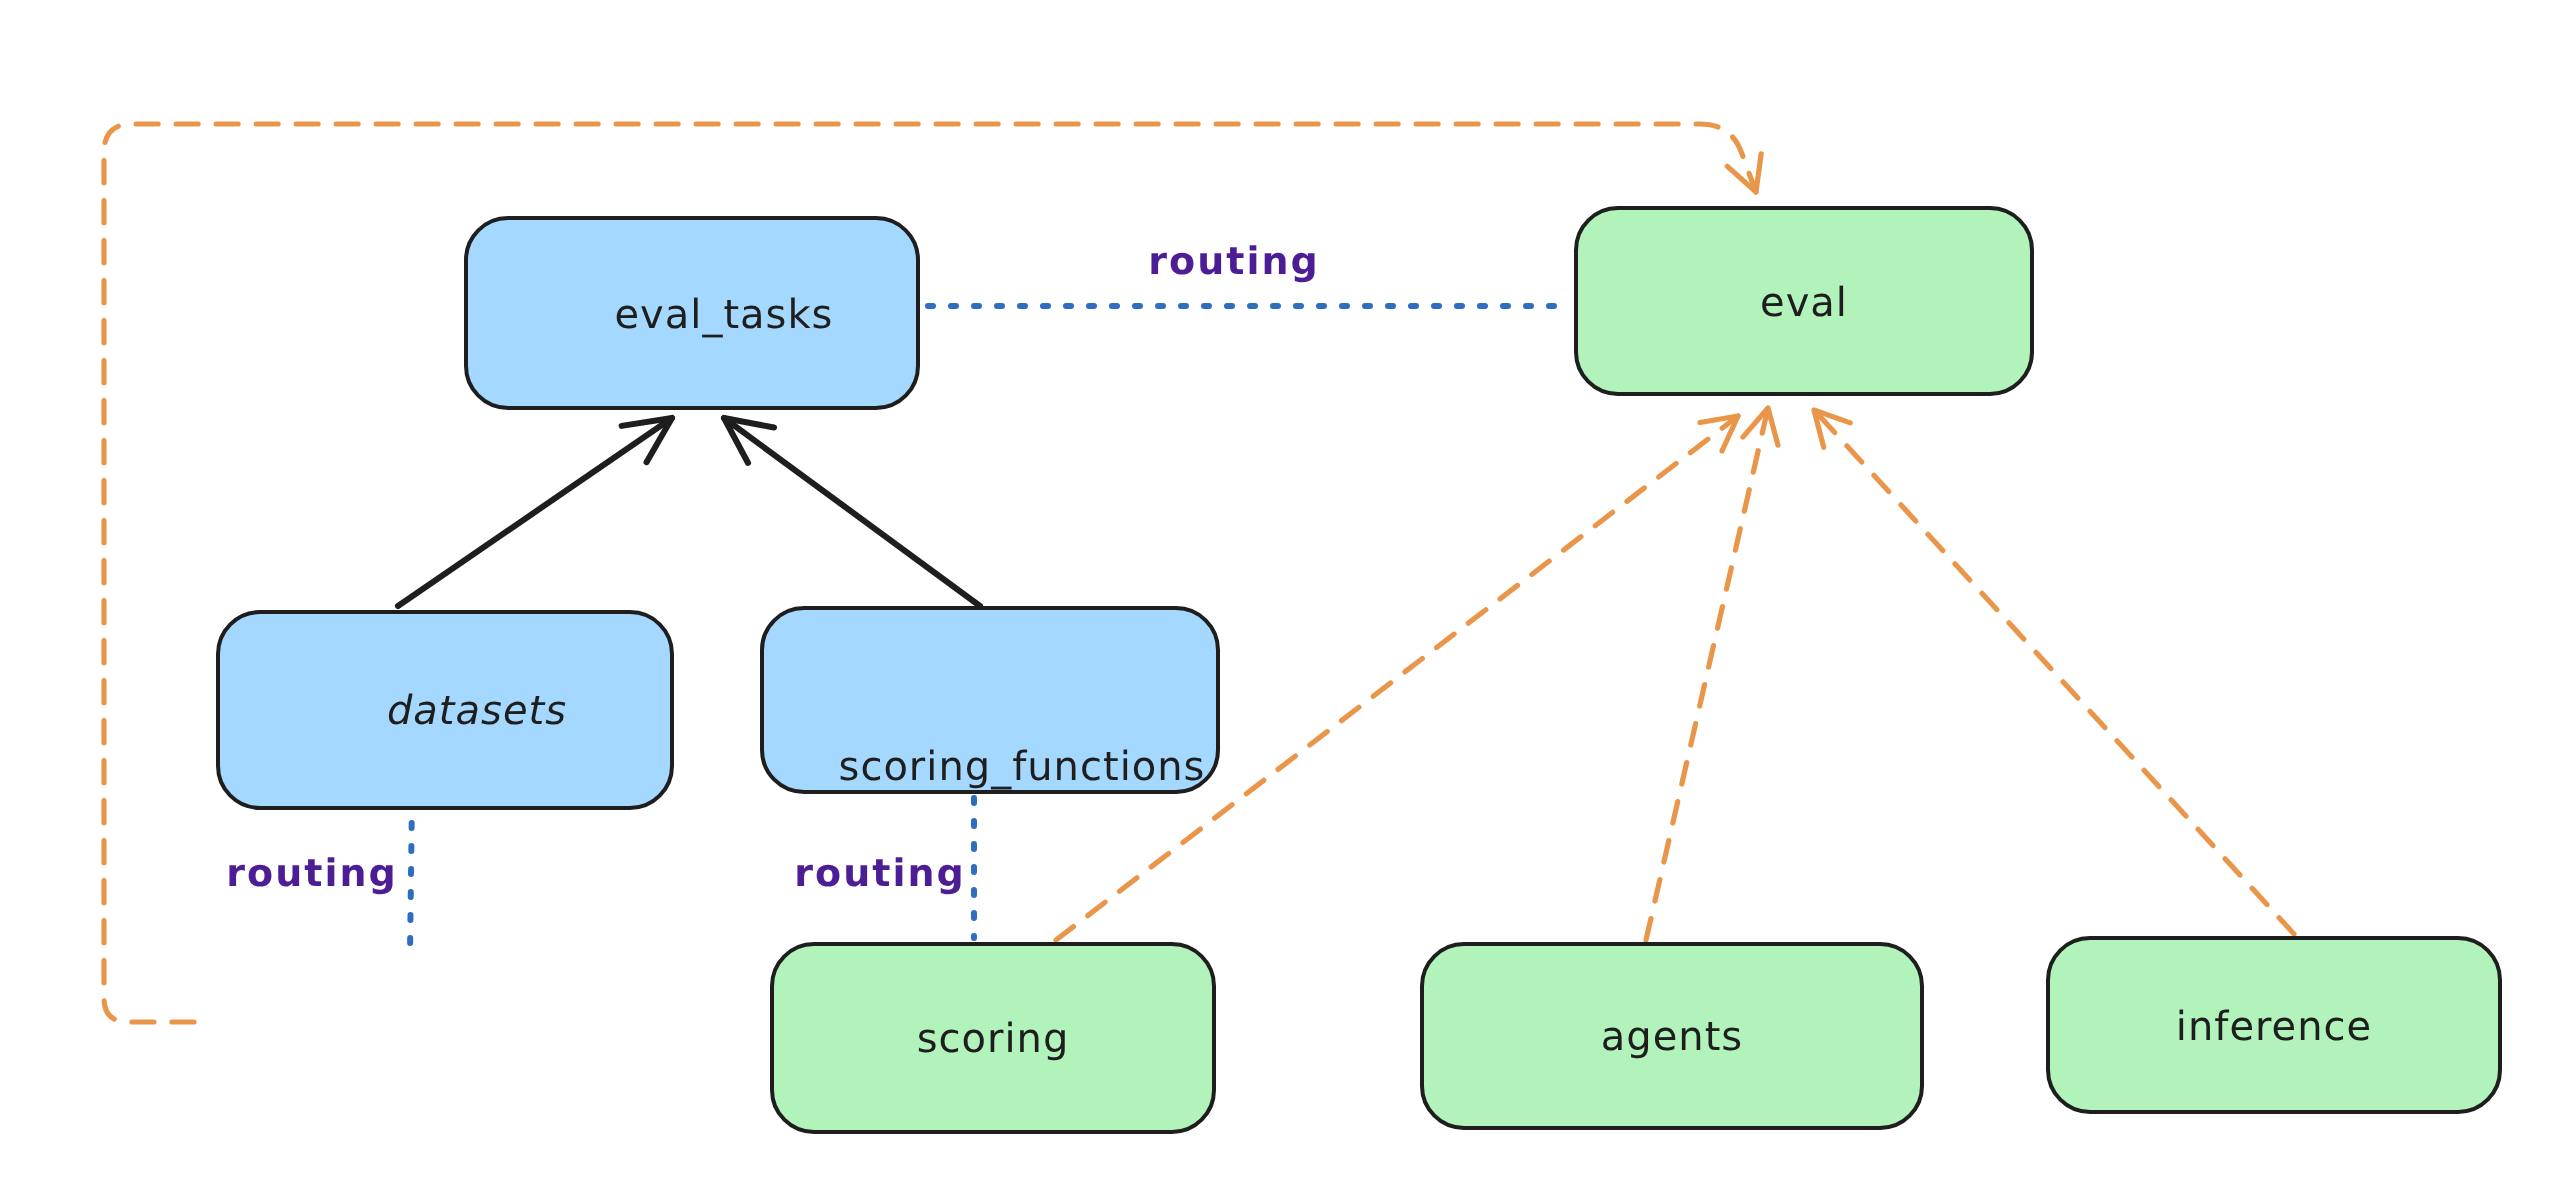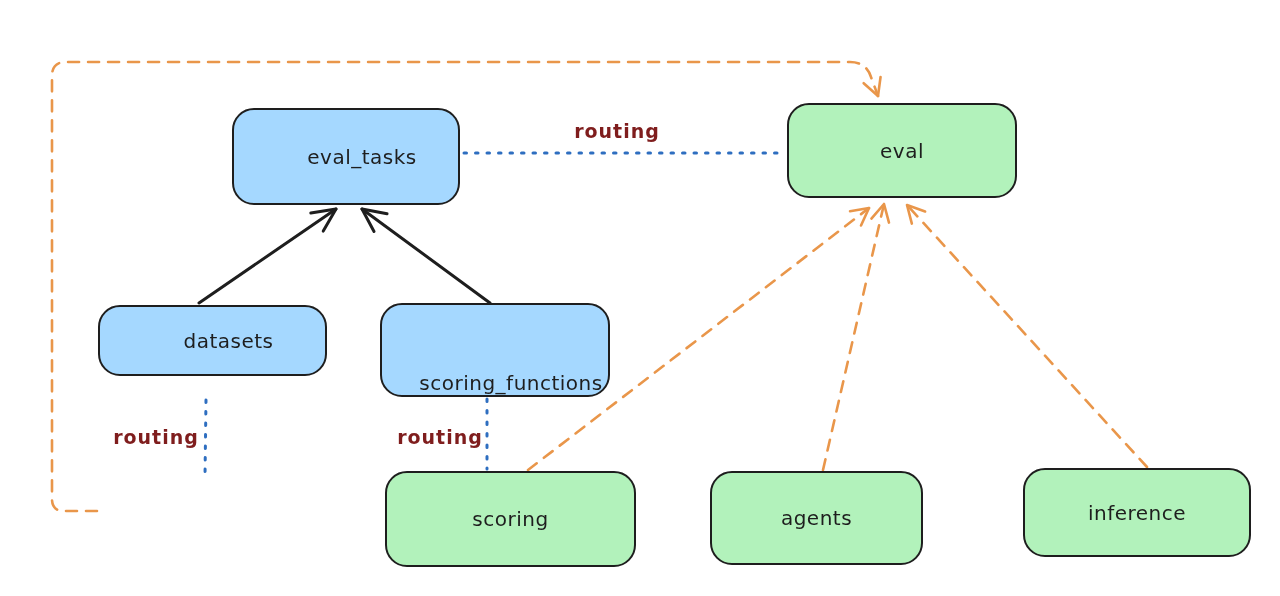--- a/index.html
+++ b/index.html
@@ -33,21 +33,21 @@
     font-size: 20px;
     color: #1e1e1e;
     letter-spacing: 0.5px;
     white-space: nowrap;
   }
   .edge-label {
     position: absolute;
     transform: translate(-50%, -50%);
     font-size: 19px;
     font-weight: 700;
-    color: #7f1d1d;
+    color: #4c1d95;
     letter-spacing: 1px;
     white-space: nowrap;
     z-index: 3;
   }
 </style>
 </head>
 <body>
 
 <div class="canvas">
 
@@ -76,34 +76,34 @@
   </svg>
 
   <div class="node blue" style="left:232px; top:108px; width:228px; height:97px;">
     <span class="node-label">eval_tasks</span>
   </div>
 
   <div class="node green" style="left:787px; top:103px; width:230px; height:95px;text-align:right;">
     <span class="node-label">eval</span>
   </div>
 
-  <div class="node blue" style="left:98px; top:305px; width:229px; height:71px;">
+  <div class="node blue" style="left:108px; top:305px; width:229px; height:100px;font-style:italic;">
     <span class="node-label">datasets</span>
   </div>
 
   <div class="node blue" style="left:380px; top:303px; width:230px; height:94px;align-items:flex-end;">
     <span class="node-label">scoring_functions</span>
   </div>
 
 
-  <div class="node green" style="left:385px; top:471px; width:251px; height:96px;">
+  <div class="node green" style="left:385px; top:471px; width:223px; height:96px;">
     <span class="node-label">scoring</span>
   </div>
 
-  <div class="node green" style="left:710px; top:471px; width:213px; height:94px;">
+  <div class="node green" style="left:710px; top:471px; width:252px; height:94px;">
     <span class="node-label">agents</span>
   </div>
 
   <div class="node green" style="left:1023px; top:468px; width:228px; height:89px;">
     <span class="node-label">inference</span>
   </div>
 
   <div class="edge-label" style="left:617px; top:131px;">routing</div>
   <div class="edge-label" style="left:156px; top:437px;">routing</div>
   <div class="edge-label" style="left:440px; top:437px;">routing</div>

